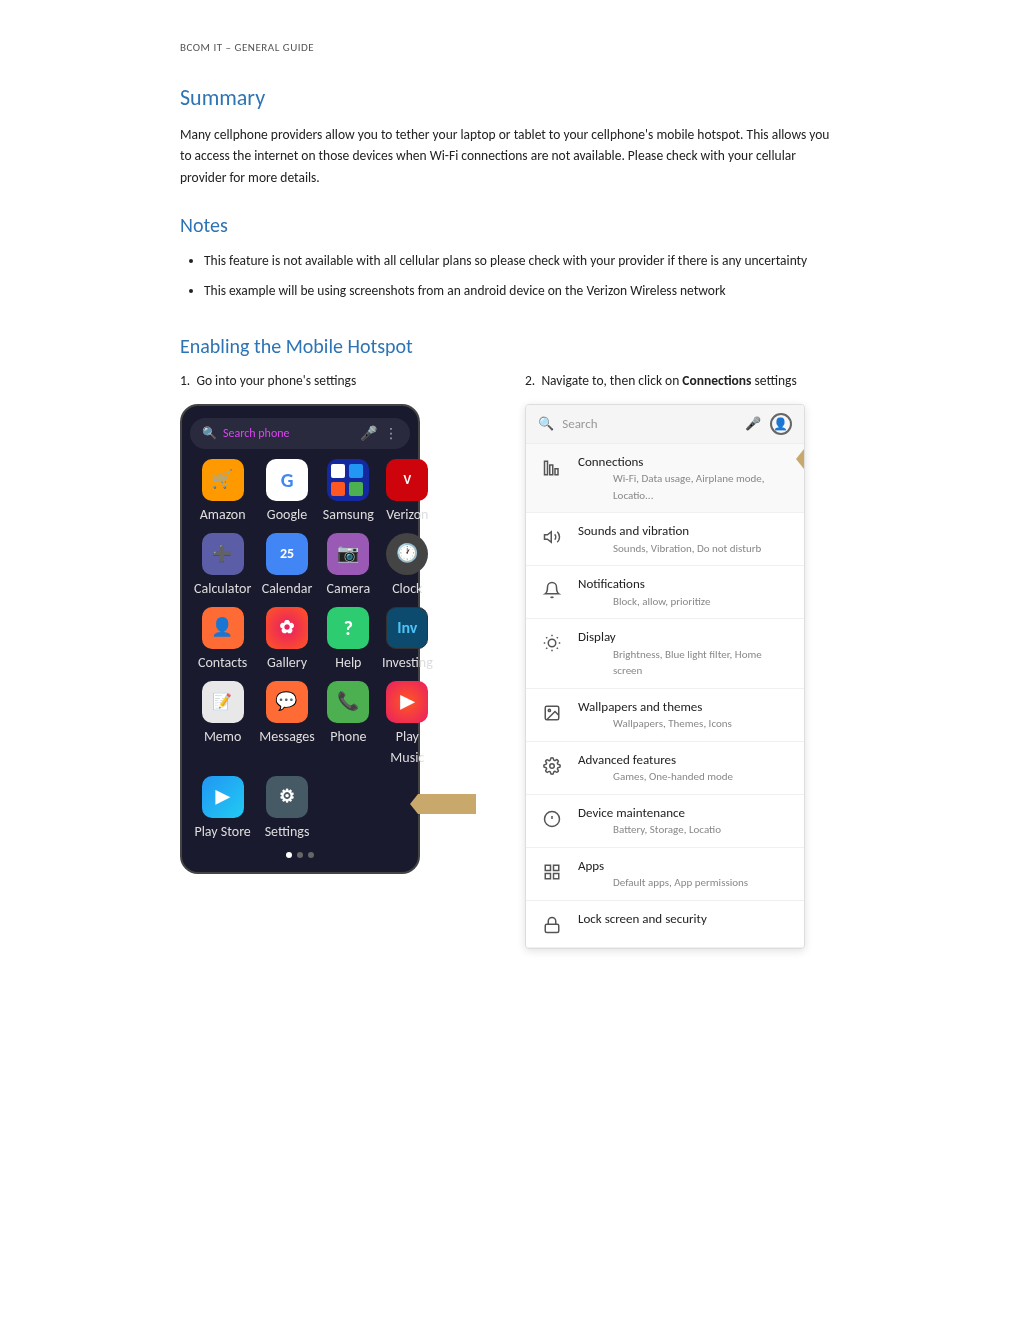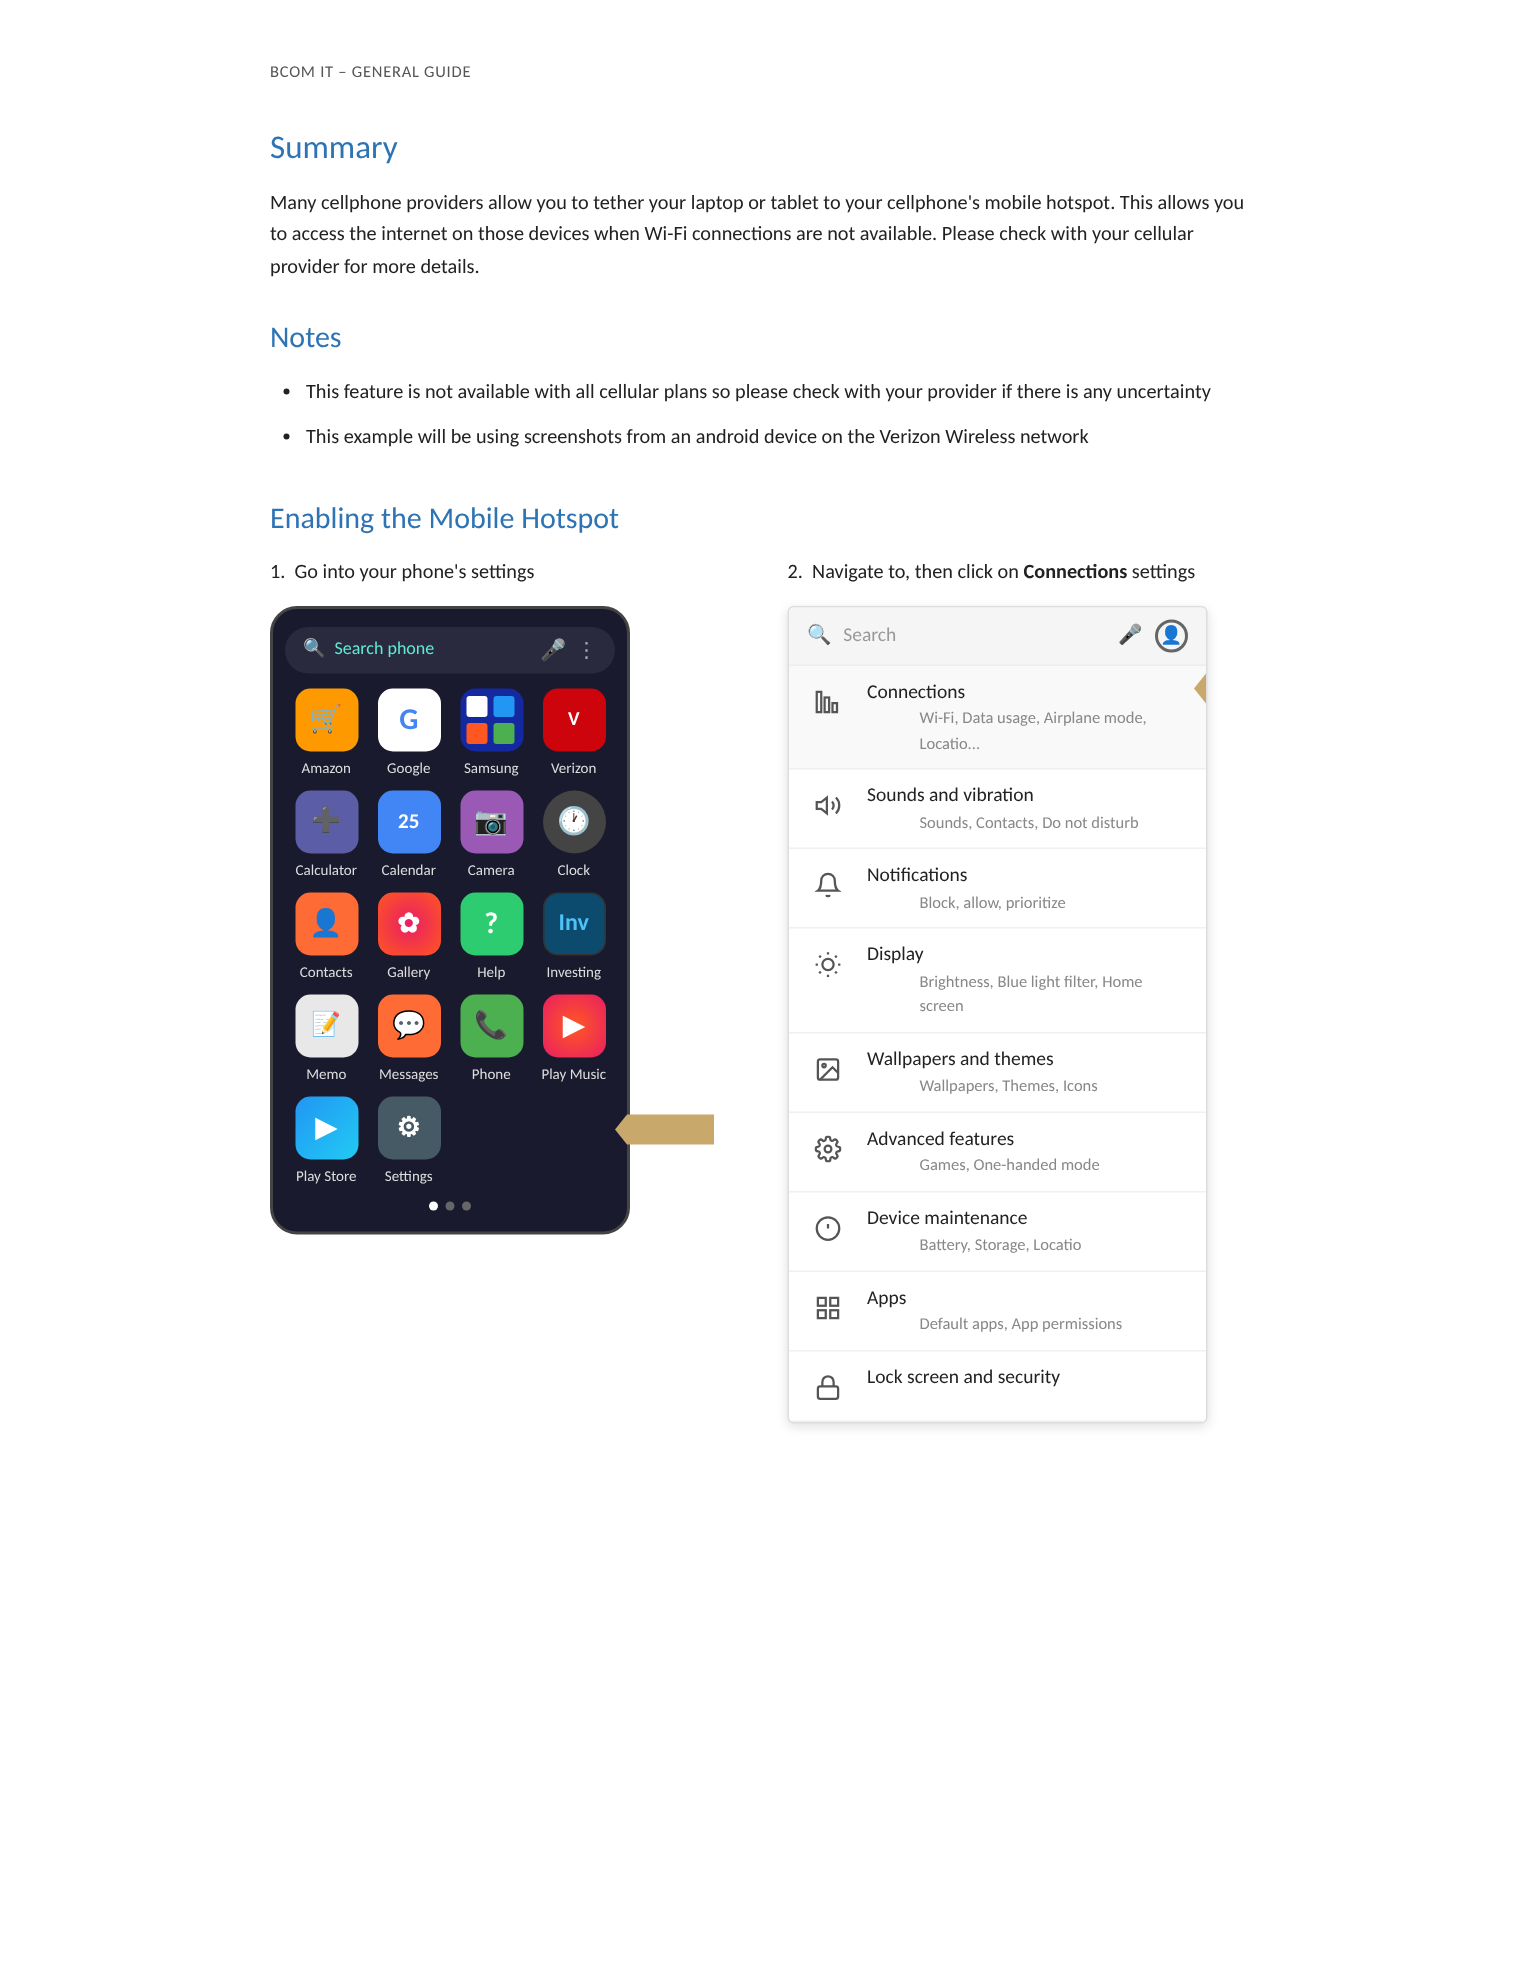--- a/index.html
+++ b/index.html
@@ -83,21 +83,21 @@
     .phone-search-bar {
       background: #2a2a3e;
       border-radius: 20px;
       display: flex;
       align-items: center;
       padding: 5px 12px;
       margin-bottom: 10px;
       gap: 6px;
     }
     .phone-search-bar .search-text {
-      color: #5eead4;
+      color: #d946ef;
       font-size: 12px;
       flex: 1;
     }
     .phone-search-bar .mic-icon {
       color: #aaa;
       font-size: 14px;
     }
     .phone-search-bar .dots-icon {
       color: #aaa;
       font-size: 14px;
@@ -120,21 +120,21 @@
       border-radius: 10px;
       display: flex;
       align-items: center;
       justify-content: center;
       font-size: 18px;
       color: #fff;
       font-weight: bold;
     }
     .app-label {
       color: #ddd;
-      font-size: 10px;
+      font-size: 14px;
       text-align: center;
     }
     
     .app-amazon { background: #FF9900; }
     .app-google { background: #fff; }
     .app-samsung { background: #1428A0; }
     .app-verizon { background: #CD040B; }
     .app-calculator { background: #5B5EA6; }
     .app-calendar { background: #4285F4; }
     .app-camera { background: #9B59B6; }
@@ -394,21 +394,21 @@
             <div class="settings-item">
               <div class="settings-icon-wrap">
                 <svg width="18" height="18" viewBox="0 0 24 24" fill="none" stroke="#555" stroke-width="2">
                     <polygon points="11 5 6 9 2 9 2 15 6 15 11 19 11 5"></polygon>
                     <path d="M19.07 4.93a10 10 0 0 1 0 14.14"></path>
                     <path d="M15.54 8.46a5 5 0 0 1 0 7.07"></path>
                   </svg>
               </div>
               <div class="settings-text-wrap">
                 <div class="settings-item-title">Sounds and vibration</div>
-                <div class="settings-item-sub">Sounds, Contacts, Do not disturb</div>
+                <div class="settings-item-sub">Sounds, Vibration, Do not disturb</div>
               </div>
             </div>
             <div class="settings-item">
               <div class="settings-icon-wrap">
                 <svg width="18" height="18" viewBox="0 0 24 24" fill="none" stroke="#555" stroke-width="2">
                     <path d="M18 8A6 6 0 0 0 6 8c0 7-3 9-3 9h18s-3-2-3-9"></path>
                     <path d="M13.73 21a2 2 0 0 1-3.46 0"></path>
                   </svg>
               </div>
               <div class="settings-text-wrap">

